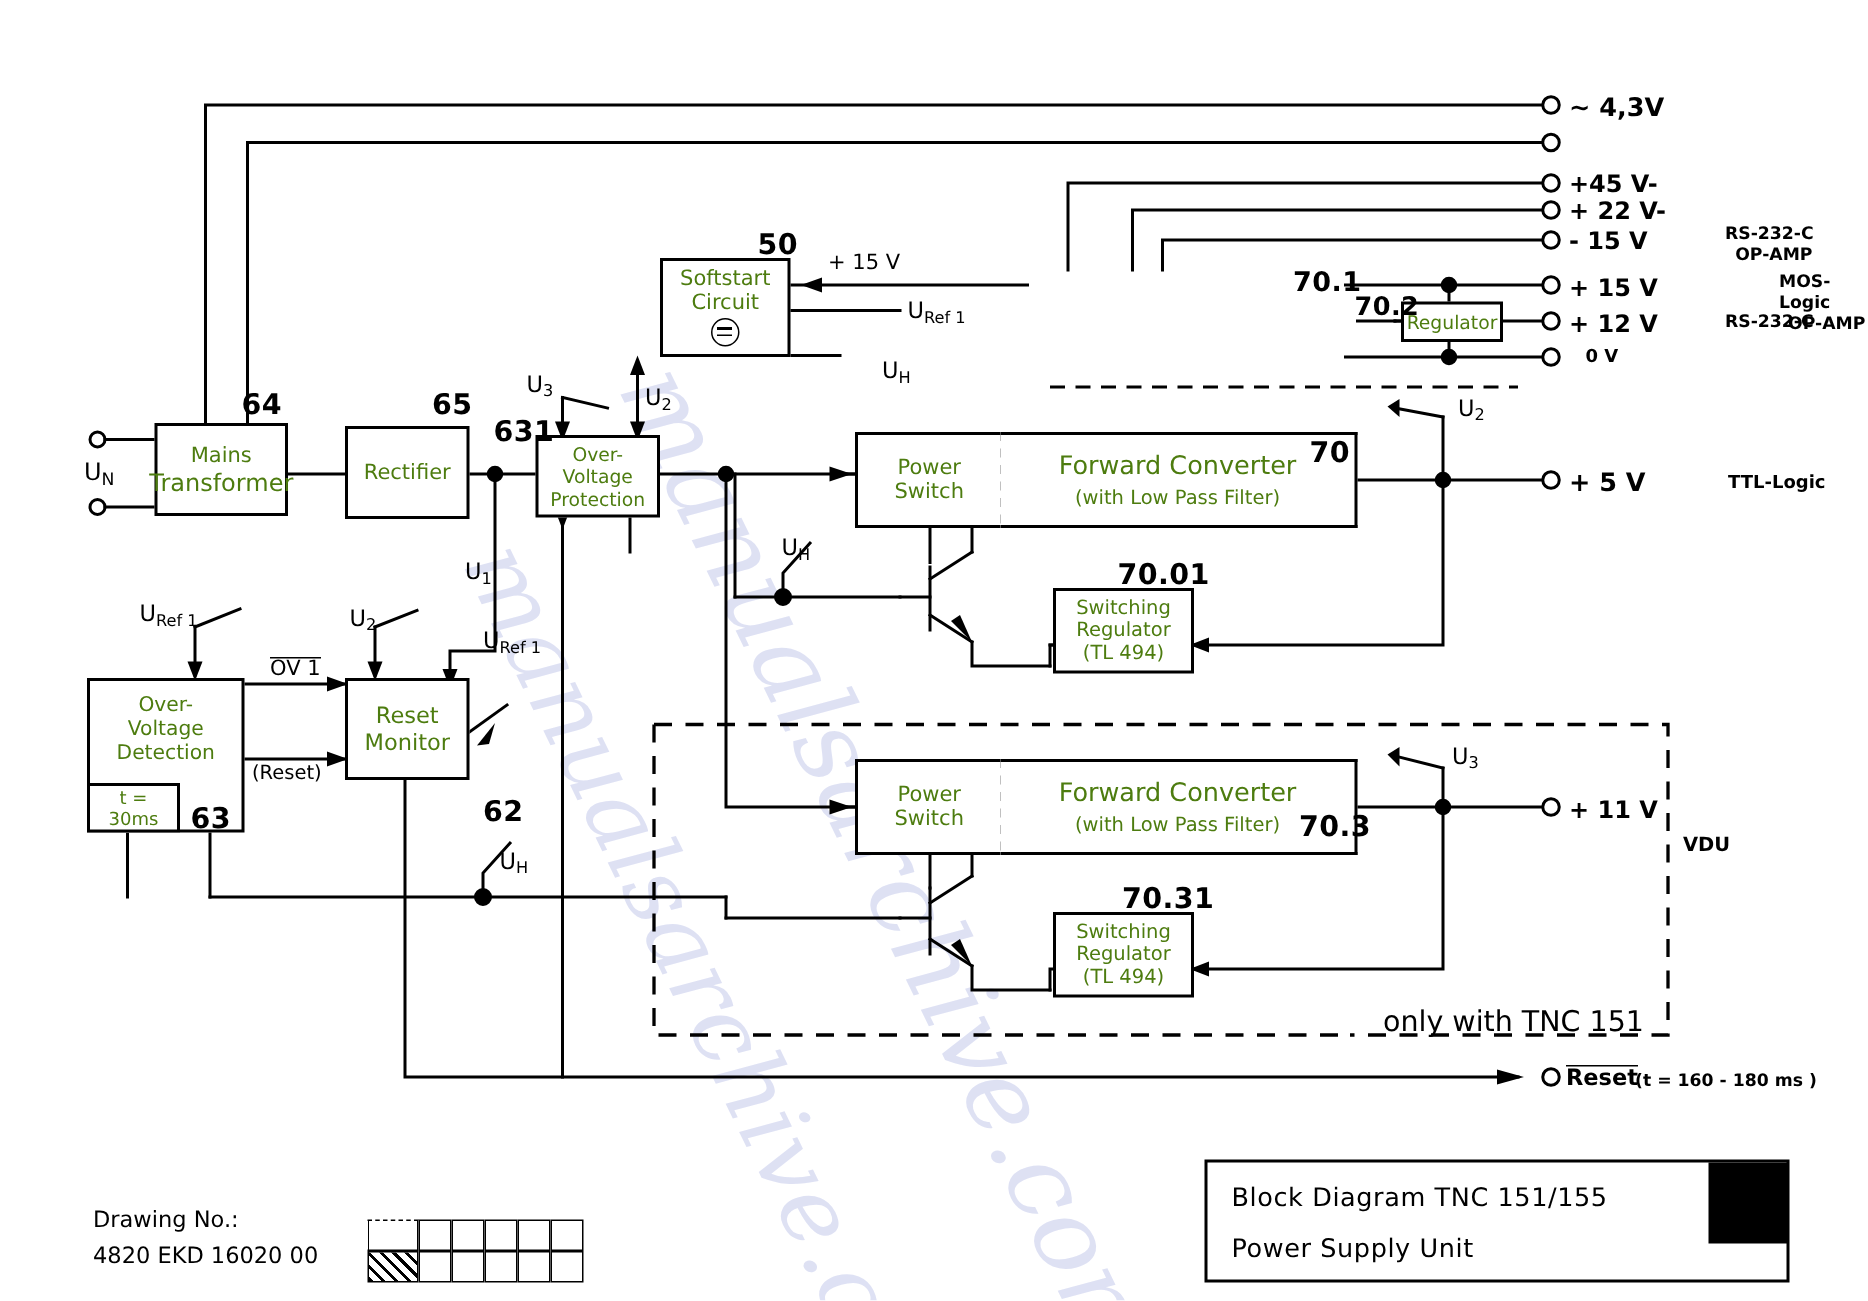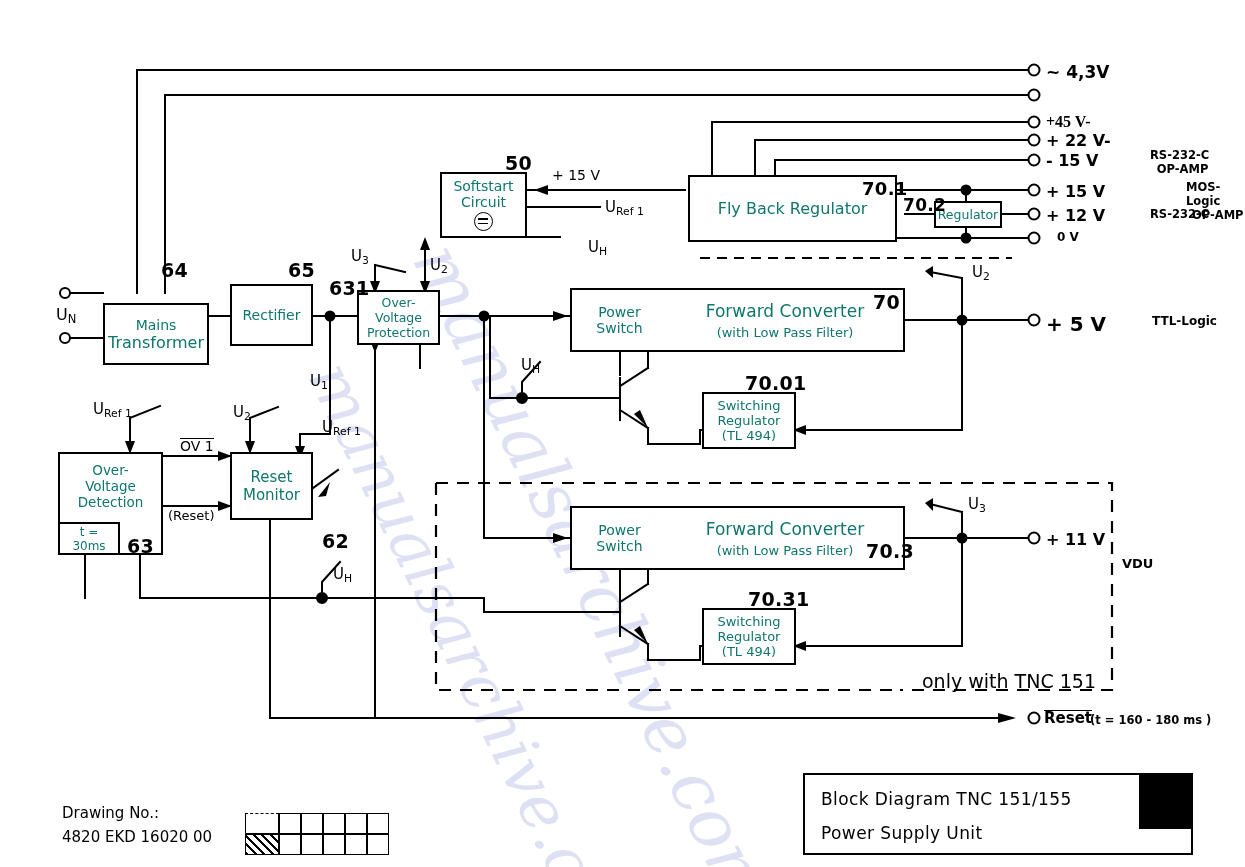--- a/index.html
+++ b/index.html
@@ -53,21 +53,21 @@
   }
   .blk {
     position: absolute;
     border: 2px solid #000;
     background: #fff;
     box-sizing: border-box;
     display: flex;
     flex-direction: column;
     align-items: center;
     justify-content: center;
-    color: #0f766e;
+    color: #4d7c0f;
     text-align: right;
   }
   .blk .l1, .blk .l2, .blk .l3 { white-space: nowrap; }
   .num {
     position: absolute;
     font-size: 19px;
     font-weight: 600;
     letter-spacing: .3px;
   }
   .sig {
@@ -284,21 +284,21 @@
     <g stroke="#000" stroke-width="2" fill="none" stroke-dasharray="10 7">
       <path d="M700,258 H1012"></path>
     </g>
 
     <g stroke="#000" stroke-width="2" fill="none" stroke-dasharray="6 5">
       <path d="M667,288 V352"></path>
       <path d="M667,506 V570"></path>
     </g>
   </svg>
 
-  <div class="blk" style="left:103px; top:282px; width:106px; height:62px; font-size:14px;margin-top:21px;">
+  <div class="blk" style="left:103px; top:282px; width:89px; height:62px; font-size:14px;">
     <div class="l1">Mains</div>
     <div class="l2" style="font-size:16px">Transformer</div>
   </div>
   <div class="num" style="left:161px; top:259px;">64</div>
 
   <div class="blk" style="left:230px; top:284px; width:83px; height:62px; font-size:14px;">
     <div class="l1">Rectifier</div>
   </div>
   <div class="num" style="left:288px; top:259px;">65</div>
 
@@ -312,23 +312,20 @@
   <div class="blk" style="left:440px; top:172px; width:87px; height:66px; font-size:14px; justify-content:flex-start; padding-top:4px;">
     <div class="l1">Softstart</div>
     <div class="l2">Circuit</div>
     <div style="margin-top:2px;width:17px;height:17px;border:1.8px solid #000;border-radius:50%;position:relative;">
       <div style="position:absolute;left:3px;top:5px;width:10px;height:1.8px;background:#000;"></div>
       <div style="position:absolute;left:3px;top:9.5px;width:10px;height:1.8px;background:#000;"></div>
     </div>
   </div>
   <div class="num" style="left:505px; top:152px;">50</div>
 
-  <div class="blk" style="left:688px; top:175px; width:209px; height:67px; font-size:16px;">
-    <div class="l1">Fly Back Regulator</div>
-  </div>
   <div class="num" style="left:862px; top:178px; font-size:18px;">70.1</div>
 
   <div class="blk" style="left:934px; top:201px; width:68px; height:27px; font-size:12.5px;">
     <div class="l1">Regulator</div>
   </div>
   <div class="num" style="left:903px; top:195px; font-size:17px;">70.2</div>
 
   <div class="blk" style="left:570px; top:288px; width:97px; height:64px; font-size:14px; border-right:none;">
     <div class="l1">Power</div>
     <div class="l2">Switch</div>
@@ -437,27 +434,27 @@
 
   <div class="sig" style="left:972px; top:263px; font-size:15px;">
     <span>U</span><span class="sub">2</span>
   </div>
 
   <div class="sig" style="left:968px; top:495px; font-size:15px;">
     <span>U</span><span class="sub">3</span>
   </div>
 
   <div class="sig" style="left:1046px; top:62px; font-size:17px; font-weight:600;">~ 4,3V</div>
-  <div class="sig" style="left:1046px; top:113px; font-size:16px; font-weight:600;font-family:Liberation Serif, serif;">+45  V-</div>
+  <div class="sig" style="left:1046px; top:113px; font-size:16px; font-weight:600;">+45  V-</div>
   <div class="sig" style="left:1046px; top:131px; font-size:16px; font-weight:600;">+ 22  V-</div>
   <div class="sig" style="left:1046px; top:151px; font-size:16px; font-weight:600;">- 15  V</div>
   <div class="sig" style="left:1046px; top:182px; font-size:16px; font-weight:600;">+ 15  V</div>
   <div class="sig" style="left:1046px; top:206px; font-size:16px; font-weight:600;">+ 12  V</div>
   <div class="sig" style="left:1057px; top:230px; font-size:12px; font-weight:600;">0  V</div>
-  <div class="sig" style="left:1046px; top:312px; font-size:20px; font-weight:600;">+ 5  V</div>
+  <div class="sig" style="left:1046px; top:312px; font-size:17px; font-weight:600;">+ 5  V</div>
   <div class="sig" style="left:1046px; top:530px; font-size:16px; font-weight:600;">+ 11 V</div>
 
   <div class="sig" style="left:1150px; top:148px; font-size:11.5px; font-weight:700; text-align:center;">
     <div>RS-232-C</div>
     <div style="margin-left:6px;">OP-AMP</div>
   </div>
   <div class="sig" style="left:1150px; top:180px; font-size:11.5px; font-weight:700;margin-left:36px;">
     <div>MOS-Logic</div>
     <div style="margin-left:6px;">OP-AMP</div>
   </div>

